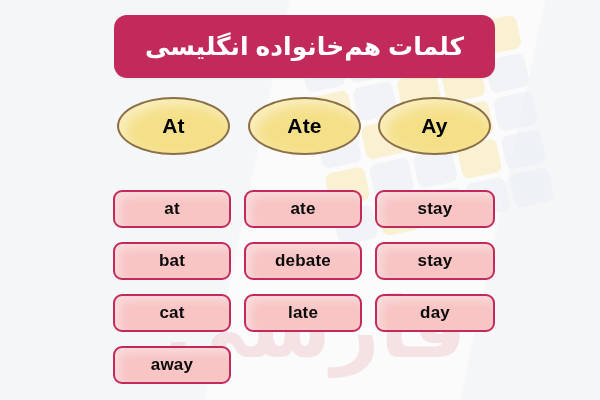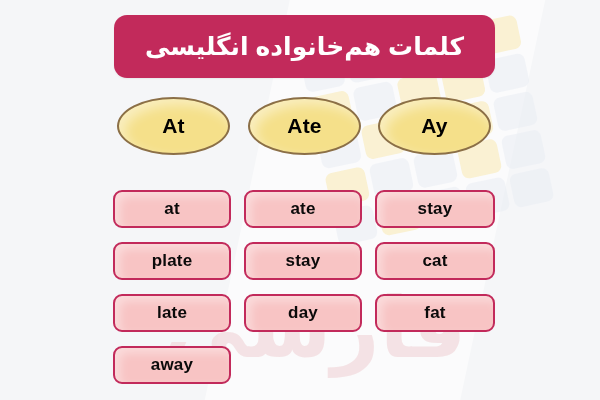--- a/index.html
+++ b/index.html
@@ -223,37 +223,37 @@
         <span class="cell-label">at</span>
       </div>
     <div class="cell">
         <span class="cell-label">ate</span>
       </div>
     <div class="cell">
         <span class="cell-label">stay</span>
       </div>
 
     <div class="cell">
-        <span class="cell-label">plate</span>
+        <span class="cell-label">bat</span>
+      </div>
+    <div class="cell">
+        <span class="cell-label">debate</span>
       </div>
     <div class="cell">
         <span class="cell-label">stay</span>
       </div>
 
     <div class="cell">
         <span class="cell-label">cat</span>
       </div>
     <div class="cell">
         <span class="cell-label">late</span>
       </div>
     <div class="cell">
         <span class="cell-label">day</span>
       </div>
 
     <div class="cell">
-        <span class="cell-label">fat</span>
-      </div>
-    <div class="cell">
         <span class="cell-label">away</span>
       </div>
   </div>
 
 </div>
 
 </body></html>

